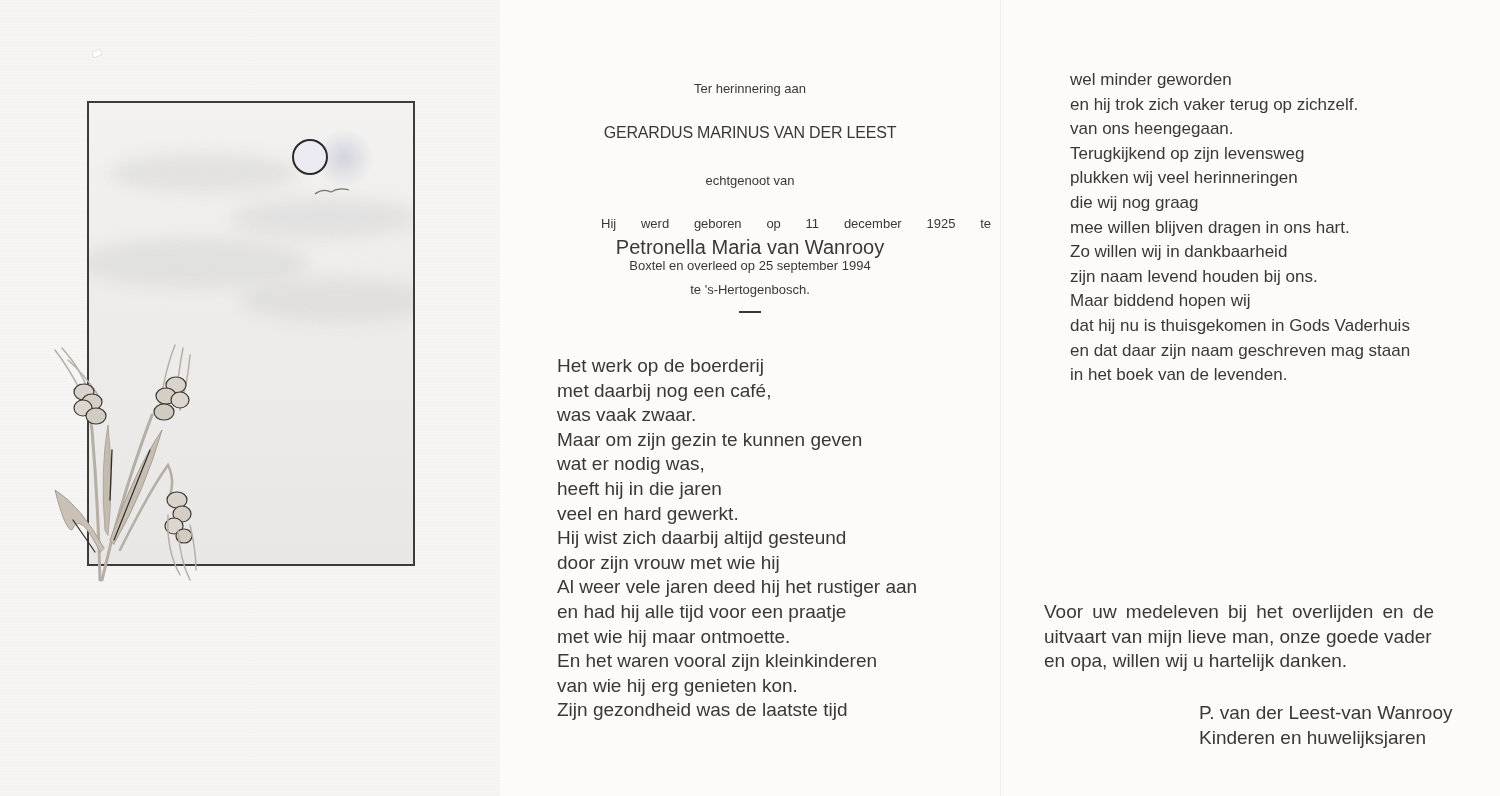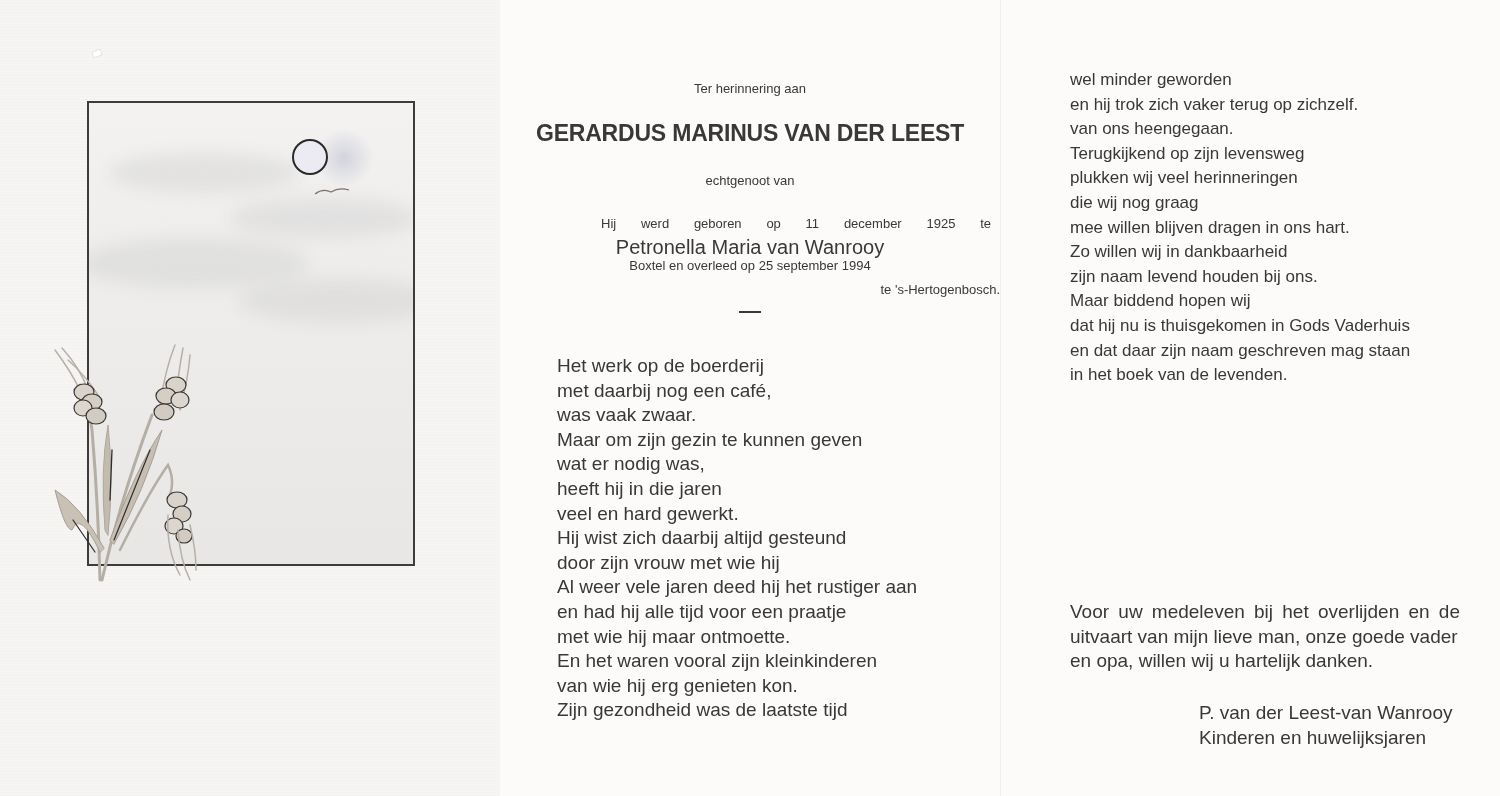--- a/index.html
+++ b/index.html
@@ -29,27 +29,27 @@
   .moon-glow { position: absolute; left: 225px; top: 25px; width: 60px; height: 60px; border-radius: 50%;
     background: radial-gradient(circle, rgba(185,188,205,0.55) 0%, rgba(200,200,215,0) 70%); }
   .moon {
     position: absolute; left: 203px; top: 36px; width: 32px; height: 32px;
     border: 2.5px solid #2b2a2a; border-radius: 50%; background: #ecebf3;
   }
   .wheat { position: absolute; left: 40px; top: 330px; }
 
   .t { position: absolute; font-size: 13px; line-height: 24.6px; white-space: nowrap; }
   .center { text-align: center; }
-  .name { font-size: 23px; letter-spacing: -0.2px; font-weight: bold; }
+  .name { font-size: 16px; letter-spacing: -0.2px; }
   .wife { font-size: 20px; margin-top: 48px; }
   .dash { position: absolute; left: 750px; top: 311px; width: 22px; height: 2px; background: #3a3836; transform: translateX(-50%); }
   .poem { position: absolute; left: 557px; top: 354px; font-size: 19px; line-height: 24.6px; }
   .poem2 { position: absolute; left: 1070px; top: 68px; font-size: 17px; line-height: 24.6px; }
   .line { display: block; white-space: nowrap; }
-  .thanks { position: absolute; left: 1070px; top: 600px; font-size: 19px; line-height: 24.6px; }
+  .thanks { position: absolute; left: 1044px; top: 600px; font-size: 19px; line-height: 24.6px; }
   .sign { position: absolute; left: 1199px; top: 701px; font-size: 19px; line-height: 24.6px; }
   .speck { position: absolute; left: 92px; top: 50px; width: 8px; height: 5px; background: #fff; border: 1px solid #e4e2df; border-radius: 2px; transform: rotate(-20deg); }
 </style>
 </head>
 <body>
 
 <div class="panel panel-left">
   <div class="speck"></div>
   <div class="frame">
     <div class="cloud" style="left:20px;top:50px;width:190px;height:40px;"></div>
@@ -112,21 +112,21 @@
 
 <div class="panel panel-mid"></div>
 
 <div class="t center" style="left:500px;width:500px;top:77px;">Ter herinnering aan</div>
 <div class="t center name" style="left:500px;width:500px;top:121px;">GERARDUS MARINUS VAN DER LEEST</div>
 <div class="t center" style="left:500px;width:500px;top:151px;margin-top:18px;">echtgenoot van</div>
 <div class="t center wife" style="left:500px;width:500px;top:187px;">Petronella Maria van Wanrooy</div>
 
 <div class="t" style="left:565px;width:390px;top:212px;text-align:justify;text-align-last:justify;margin-left:36px;">Hij werd geboren op 11 december 1925 te</div>
 <div class="t center" style="left:500px;width:500px;top:254px;">Boxtel en overleed op 25 september 1994</div>
-<div class="t center" style="left:500px;width:500px;top:278px;text-align:right;">te 's-Hertogenbosch.</div>
+<div class="t center" style="left:500px;width:500px;top:278px;">te 's-Hertogenbosch.</div>
 <div class="dash"></div>
 
 <div class="poem">
   <span class="line">Het werk op de boerderij</span>
   <span class="line">met daarbij nog een café,</span>
   <span class="line">was vaak zwaar.</span>
   <span class="line">Maar om zijn gezin te kunnen geven</span>
   <span class="line">wat er nodig was,</span>
   <span class="line">heeft hij in die jaren</span>
   <span class="line">veel en hard gewerkt.</span>

